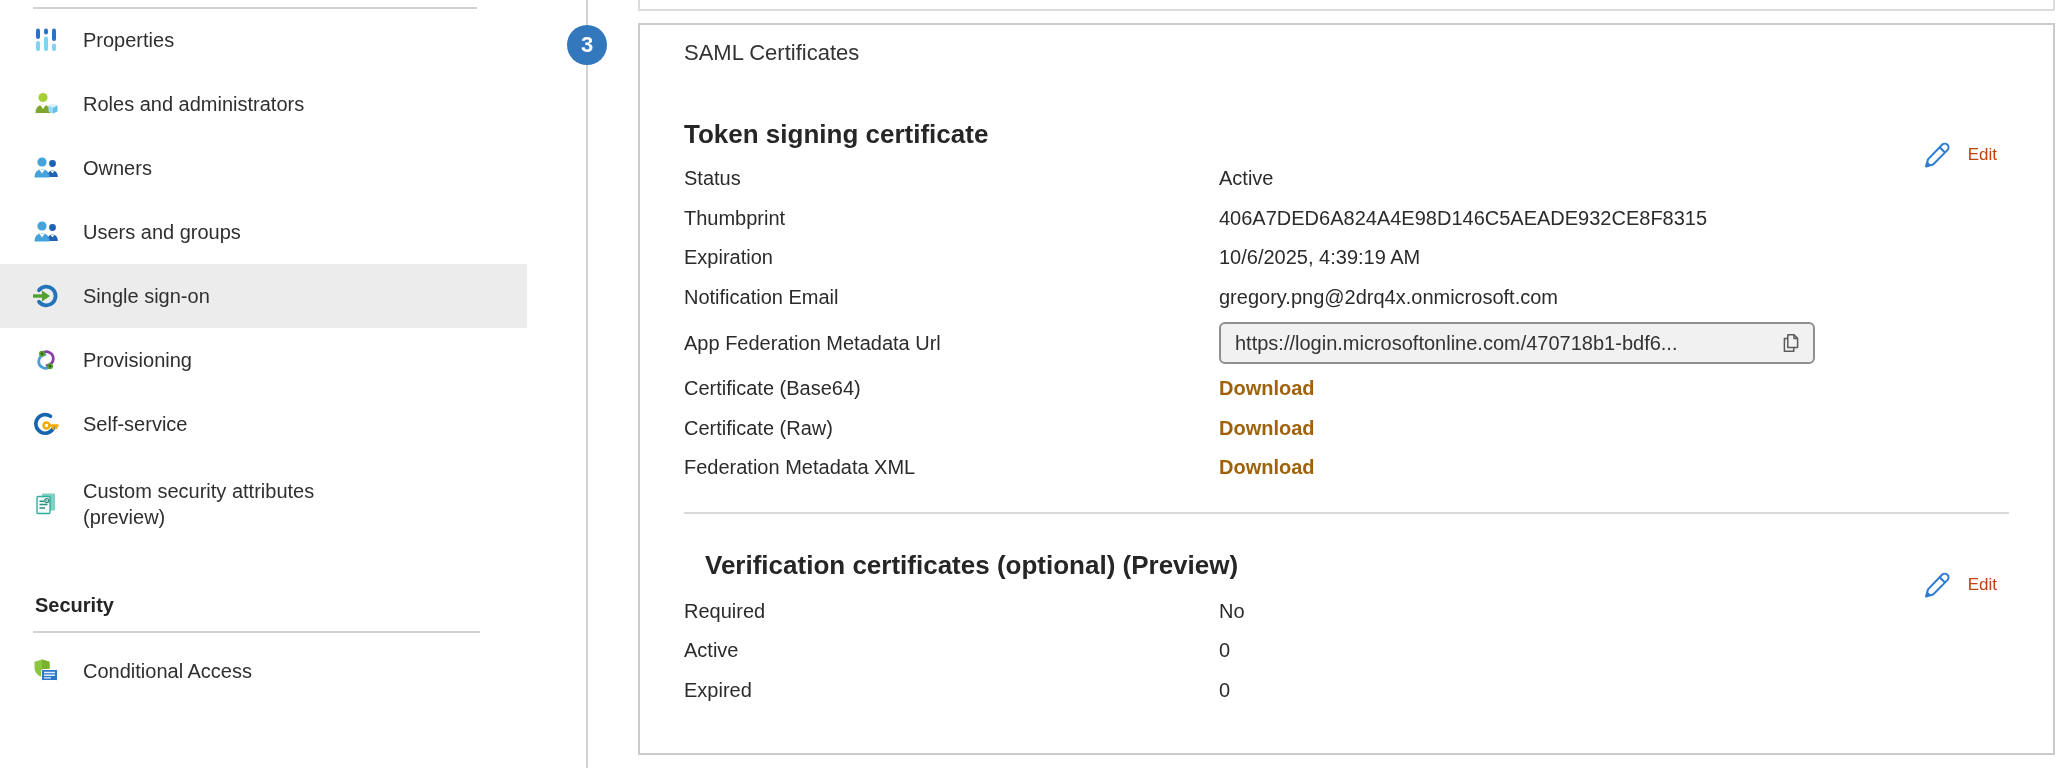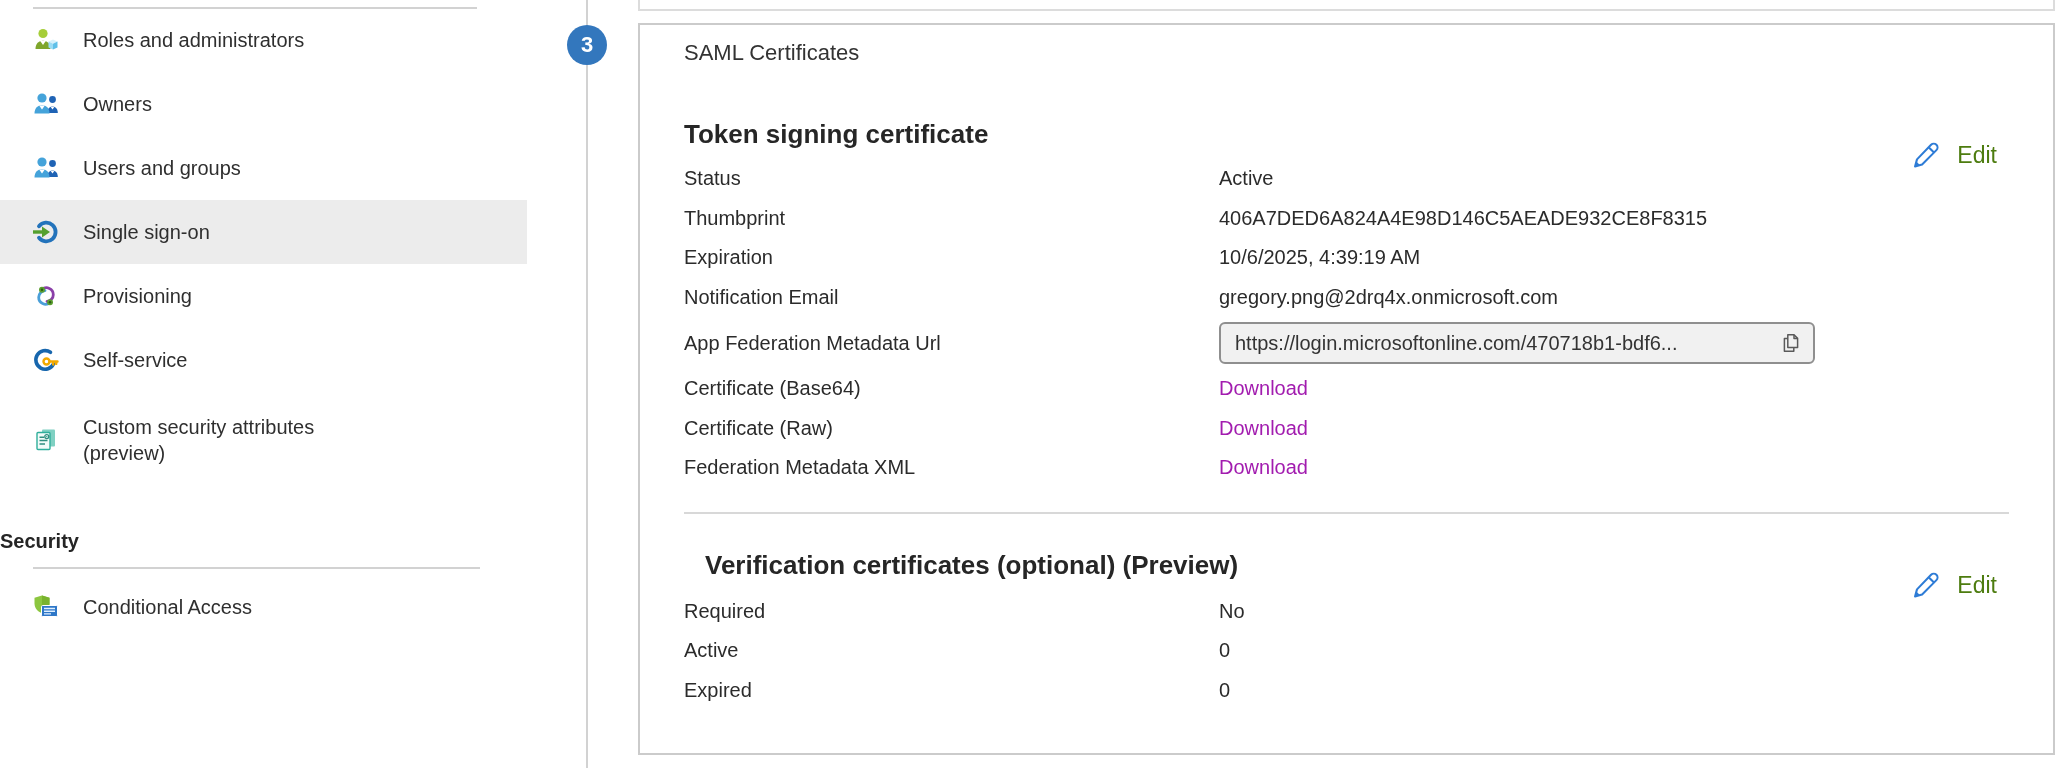--- a/index.html
+++ b/index.html
@@ -9,21 +9,21 @@
   
   #sidebar{position:absolute;left:0;top:0;width:527px;}
   .side-divider{position:absolute;left:33px;width:444px;height:0;border-top:2px solid #d2d2d2;}
   #side-divider-top{top:7px;}
   #nav{position:absolute;top:8px;left:0;width:527px;}
   .nav-item{height:64px;display:flex;align-items:center;padding-left:32px;cursor:pointer;}
   .nav-item.tall{height:96px;}
   .nav-item.selected{background:#ececec;}
   .nav-item .icon{width:28px;height:28px;flex:none;}
   .nav-item .label{margin-left:23px;font-size:20px;line-height:26px;color:#2f2f2f;max-width:300px;}
-  .section-header{margin-top:38px;font-size:20px;font-weight:bold;
+  .section-header{margin-top:38px;padding-left:35px;font-size:20px;font-weight:bold;
                   color:#252525;line-height:30px;}
   .nav-sub-divider{margin-top:11px;margin-left:33px;width:447px;border-top:2px solid #d2d2d2;}
   .nav-item.security-item{margin-top:6px;}
 
   
   #main-divider{position:absolute;left:586px;top:0;width:2px;height:768px;background:#d2d2d2;}
   #step-badge{position:absolute;left:567px;top:25px;width:40px;height:40px;border-radius:50%;
               background:#3377bd;color:#fff;font-size:22px;font-weight:bold;
               display:flex;align-items:center;justify-content:center;}
 
@@ -33,45 +33,58 @@
   #card{position:absolute;left:638px;top:23px;width:1417px;height:732px;background:#fff;
         border:2px solid #cbcbcb;box-sizing:border-box;}
   #card-inner{position:relative;padding:14px 44px 0 44px;height:100%;box-sizing:border-box;}
   #card-title{font-size:22px;line-height:28px;color:#333;}
   .sec-heading{font-size:26px;font-weight:bold;color:#262626;line-height:22px;}
   #token-heading{margin-top:56px;}
   .rows{margin-top:14px;}
   .row{display:flex;line-height:39.5px;font-size:20px;}
   .row .lbl{width:535px;flex:none;}
   .row .val{color:#2b2b2b;}
-  a.dl-link{color:#a21caf;text-decoration:none;cursor:pointer;}
+  a.dl-link{color:#a16207;text-decoration:none;cursor:pointer;font-weight:bold;}
 
   .url-row{display:flex;align-items:center;height:52px;font-size:20px;}
   .url-row .lbl{width:535px;flex:none;}
   #url-box{width:596px;height:42px;box-sizing:border-box;background:#f1f1f1;
            border:2px solid #8f8f8f;border-radius:6px;display:flex;align-items:center;
            padding:0 10px 0 14px;color:#333;white-space:nowrap;overflow:hidden;}
   #url-box .url-text{flex:1;overflow:hidden;white-space:nowrap;}
   #url-box .copy{flex:none;margin-left:8px;cursor:pointer;display:flex;}
 
   .section-divider{margin-top:24px;border-top:2px solid #d8d8d8;width:100%;}
   #verif-heading{margin-top:40px;margin-left:21px;}
 
   .edit-btn{position:absolute;right:56px;display:flex;align-items:center;gap:15px;cursor:pointer;}
-  .edit-btn .edit-label{font-size:23px;color:#4d7c0f;}
+  .edit-btn .edit-label{font-size:17px;color:#c2410c;}
   #edit-token{top:113px;}
   #edit-verif{top:543px;}
 </style>
 </head>
 <body>
 
 <div id="sidebar">
   <div id="side-divider-top" class="side-divider"></div>
   <div id="nav">
 
+    <div class="nav-item">
+      <span class="icon">
+        <svg width="28" height="28" viewBox="0 0 28 28">
+          <rect x="4" y="2.5" width="4" height="10.5" rx="2" fill="#2a72c4"></rect>
+            <rect x="4" y="15" width="4" height="10" rx="2" fill="#7fd2f2"></rect>
+          <rect x="12" y="2.5" width="4" height="6" rx="2" fill="#2a72c4"></rect>
+            <rect x="12" y="10.5" width="4" height="14.5" rx="2" fill="#7fd2f2"></rect>
+          <rect x="20" y="2.5" width="4" height="12.5" rx="2" fill="#2a72c4"></rect>
+            <rect x="20" y="17.5" width="4" height="7.5" rx="2" fill="#7fd2f2"></rect>
+        </svg>
+      </span>
+      <span class="label">Properties</span>
+    </div>
 
     <div class="nav-item">
       <span class="icon">
         <svg width="28" height="28" viewBox="0 0 28 28">
           <circle cx="11" cy="7.5" r="4.6" fill="#a6ce39"></circle>
           <path d="M3.5 23c0-5.3 3.2-8.2 7.5-8.2s7.5 2.9 7.5 8.2z" fill="#7fa62c"></path>
           <polygon points="8.2,15.1 11,19.1 13.8,15.1" fill="#fff"></polygon>
           <polygon points="21,13.5 25.5,15.6 21,17.7 16.5,15.6" fill="#d6f1fb"></polygon>
           <polygon points="16.5,15.6 21,17.7 21,23.5 16.5,21.4" fill="#9bdcf5"></polygon>
           <polygon points="25.5,15.6 21,17.7 21,23.5 25.5,21.4" fill="#5fc0e8"></polygon>

